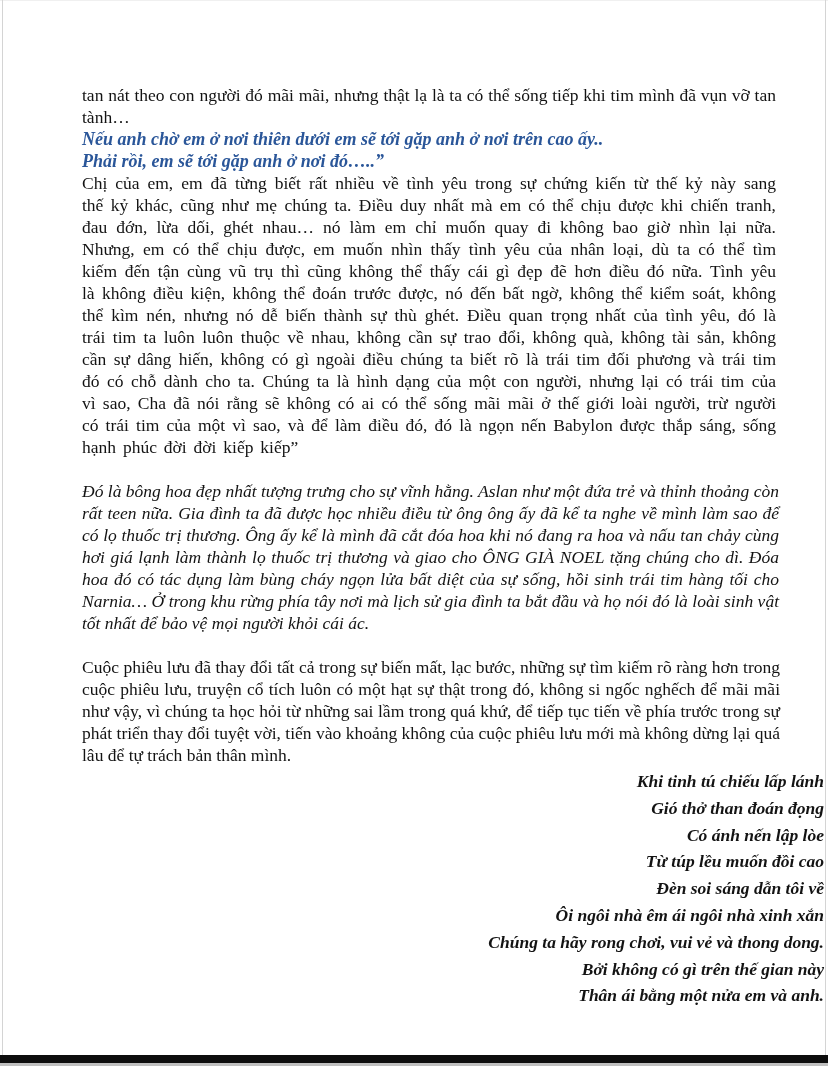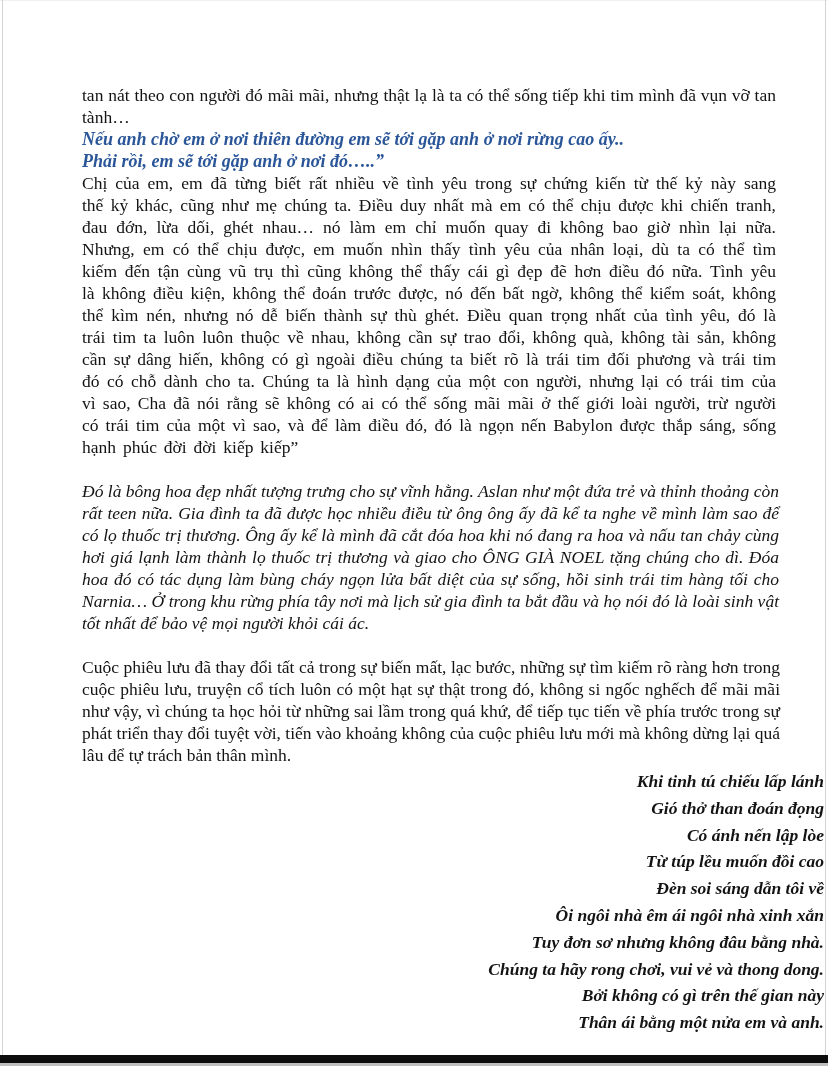--- a/index.html
+++ b/index.html
@@ -76,37 +76,36 @@
 </style>
 </head>
 <body style="color: rgb(19, 19, 19); background: rgb(255, 255, 255);">
 
 <div class="edge-top"></div>
 <div class="edge edge-left"></div>
 <div class="edge edge-right"></div>
 
 <p class="para intro-para">tan nát theo con người đó mãi mãi, nhưng thật lạ là ta có thể sống tiếp khi tim mình đã vụn vỡ tan tành…</p>
 
-<p class="para quote-line quote-1">Nếu anh chờ em ở nơi thiên đường em sẽ tới gặp anh ở nơi rừng cao ấy..</p>
+<p class="para quote-line quote-1">Nếu anh chờ em ở nơi thiên dưới em sẽ tới gặp anh ở nơi trên cao ấy..</p>
 
 <p class="para quote-line quote-2">Phải rồi, em sẽ tới gặp anh ở nơi đó…..”</p>
 
 <p class="para letter-para">Chị của em, em đã từng biết rất nhiều về tình yêu trong sự chứng kiến từ thế kỷ này sang thế kỷ khác, cũng như mẹ chúng ta. Điều duy nhất mà em có thể chịu được khi chiến tranh, đau đớn, lừa dối, ghét nhau… nó làm em chỉ muốn quay đi không bao giờ nhìn lại nữa. Nhưng, em có thể chịu được, em muốn nhìn thấy tình yêu của nhân loại, dù ta có thể tìm kiếm đến tận cùng vũ trụ thì cũng không thể thấy cái gì đẹp đẽ hơn điều đó nữa. Tình yêu là không điều kiện, không thể đoán trước được, nó đến bất ngờ, không thể kiểm soát, không thể kìm nén, nhưng nó dễ biến thành sự thù ghét. Điều quan trọng nhất của tình yêu, đó là trái tim ta luôn luôn thuộc về nhau, không cần sự trao đổi, không quà, không tài sản, không cần sự dâng hiến, không có gì ngoài điều chúng ta biết rõ là trái tim đối phương và trái tim đó có chỗ dành cho ta. Chúng ta là hình dạng của một con người, nhưng lại có trái tim của vì sao, Cha đã nói rằng sẽ không có ai có thể sống mãi mãi ở thế giới loài người, trừ người có trái tim của một vì sao, và để làm điều đó, đó là ngọn nến Babylon được thắp sáng, sống hạnh phúc đời đời kiếp kiếp”</p>
 
 <p class="para story-para">Đó là bông hoa đẹp nhất tượng trưng cho sự vĩnh hằng. Aslan như một đứa trẻ và thỉnh thoảng còn rất teen nữa. Gia đình ta đã được học nhiều điều từ ông ông ấy đã kể ta nghe về mình làm sao để có lọ thuốc trị thương. Ông ấy kể là mình đã cắt đóa hoa khi nó đang ra hoa và nấu tan chảy cùng hơi giá lạnh làm thành lọ thuốc trị thương và giao cho ÔNG GIÀ NOEL tặng chúng cho dì. Đóa hoa đó có tác dụng làm bùng cháy ngọn lửa bất diệt của sự sống, hồi sinh trái tim hàng tối cho Narnia… Ở trong khu rừng phía tây nơi mà lịch sử gia đình ta bắt đầu và họ nói đó là loài sinh vật tốt nhất để bảo vệ mọi người khỏi cái ác.</p>
 
 <p class="para adventure-para">Cuộc phiêu lưu đã thay đổi tất cả trong sự biến mất, lạc bước, những sự tìm kiếm rõ ràng hơn trong cuộc phiêu lưu, truyện cổ tích luôn có một hạt sự thật trong đó, không si ngốc nghếch để mãi mãi như vậy, vì chúng ta học hỏi từ những sai lầm trong quá khứ, để tiếp tục tiến về phía trước trong sự phát triển thay đổi tuyệt vời, tiến vào khoảng không của cuộc phiêu lưu mới mà không dừng lại quá lâu để tự trách bản thân mình.</p>
 
 <div class="poem">
   <p>Khi tinh tú chiếu lấp lánh</p>
   <p>Gió thở than đoán đọng</p>
   <p>Có ánh nến lập lòe</p>
   <p>Từ túp lều muốn đồi cao</p>
   <p>Đèn soi sáng dẫn tôi về</p>
   <p>Ôi ngôi nhà êm ái ngôi nhà xinh xắn</p>
-  <p>Tuy đơn sơ nhưng không đâu bằng nhà.</p>
   <p>Chúng ta hãy rong chơi, vui vẻ và thong dong.</p>
   <p>Bởi không có gì trên thế gian này</p>
   <p>Thân ái bằng một nửa em và anh.</p>
 </div>
 
 <div class="scan-bar"></div>
 <div class="scan-bar-under"></div>
 
 </body></html>

